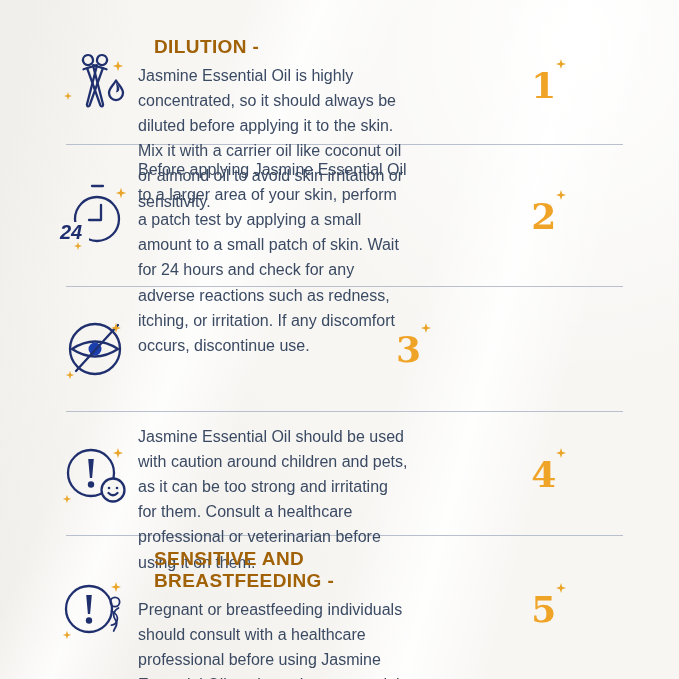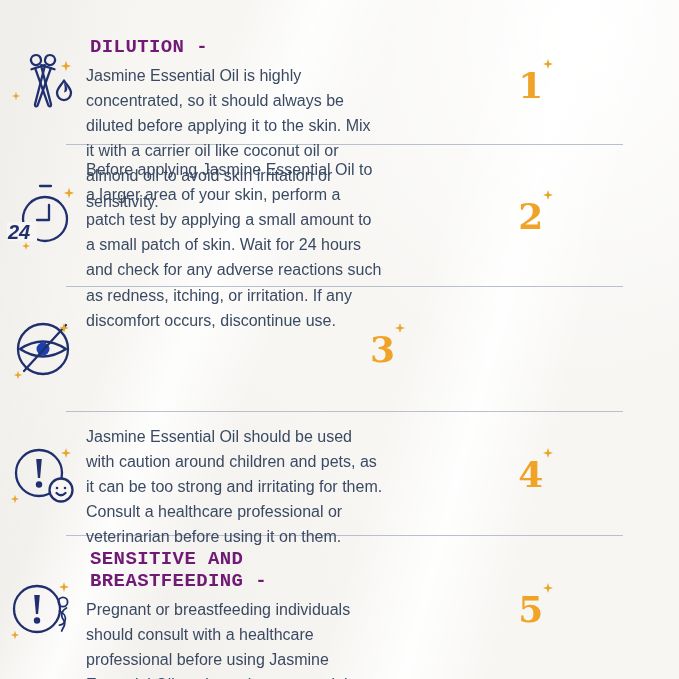--- a/index.html
+++ b/index.html
@@ -10,26 +10,26 @@
     background-image:
       linear-gradient(112deg, rgba(255,255,255,0) 26%, rgba(255,255,255,.85) 34%, rgba(255,255,255,0) 43%),
       linear-gradient(100deg, rgba(236,233,228,.55) 4%, rgba(255,255,255,0) 18%),
       linear-gradient(105deg, rgba(255,255,255,0) 58%, rgba(255,255,255,.9) 68%, rgba(255,255,255,0) 78%),
       radial-gradient(ellipse at 85% 6%, rgba(255,255,255,.95), rgba(255,255,255,0) 38%),
       radial-gradient(ellipse at 10% 95%, rgba(238,235,230,.6), rgba(255,255,255,0) 40%);
   }
   .poster{width:679px;height:679px;box-sizing:border-box;padding-top:26px;}
   .row{display:flex;align-items:stretch;box-sizing:border-box;}
   .s1{height:118px;} .s2{height:141px;} .s3{height:124px;} .s4{height:123px;} .s5{height:145px;}
-  .icon-col{width:86px;display:flex;align-items:center;justify-content:center;flex:none;}
+  .icon-col{width:86px;margin-left:52px;display:flex;align-items:center;justify-content:center;flex:none;}
   .content{flex:1;max-width:458px;padding-top:12px;}
   .s1 .content{padding-top:10px;}
   .content h2{
-    margin:0 0 5px 4px;font-size:19px;font-weight:bold;color:#701a75;
-    letter-spacing:.4px;font-family:Liberation Mono, monospace;
+    margin:0 0 5px 16px;font-size:19px;font-weight:bold;color:#a16207;
+    letter-spacing:.4px;font-family:Liberation Sans, sans-serif;
   }
   .content p{margin:0;font-size:16px;line-height:1.57;color:#3b4a63;}
   .num-col{flex:1;display:flex;justify-content:center;align-items:center;}
   .numwrap{position:relative;display:inline-block;}
   .num{font-family:"DejaVu Serif",serif;font-weight:bold;font-size:36px;line-height:1;color:#efa428;}
   .num-spark{position:absolute;top:-9px;right:-11px;}
   .divider{border-top:1.4px solid #b8c0ce;margin:0 56px 0 66px;height:0;}
   svg{display:block;}
 </style>
 </head>

